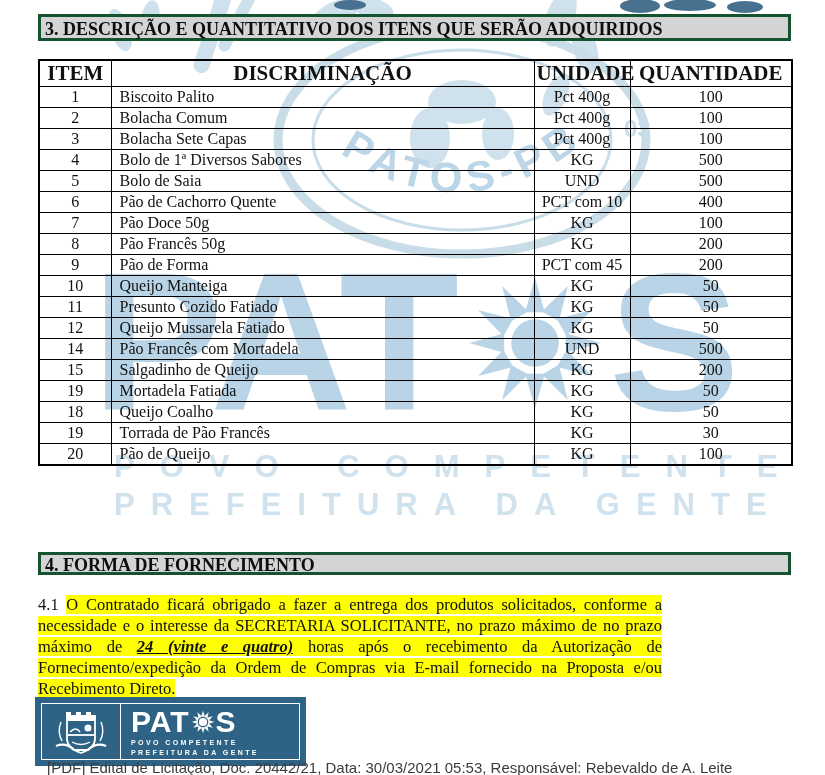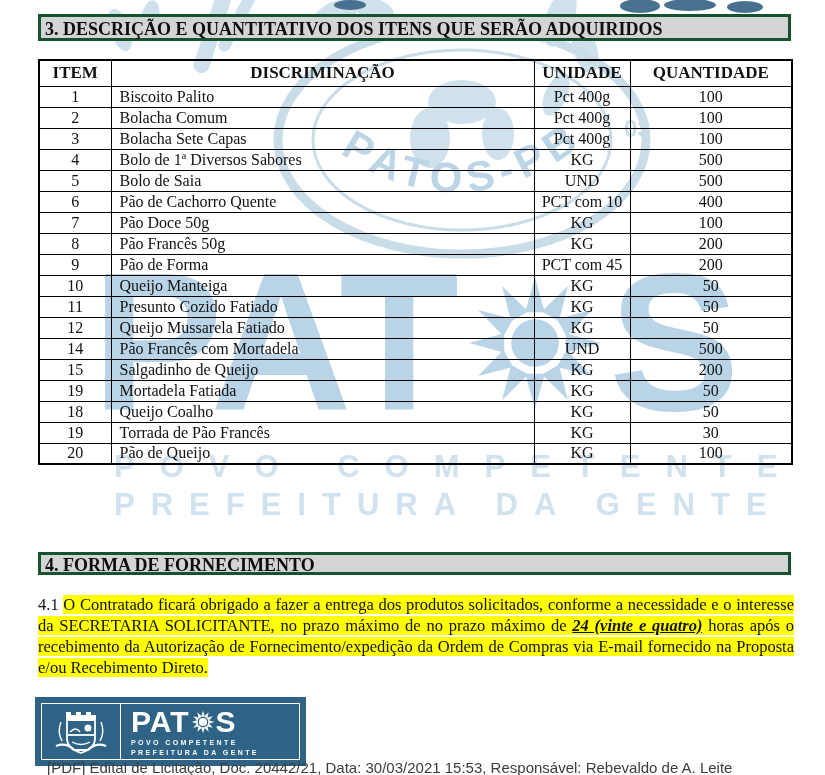--- a/index.html
+++ b/index.html
@@ -32,27 +32,27 @@
   
   #items-table{
     position:absolute;left:38px;top:59px;width:753px;z-index:1;
     border-collapse:collapse;table-layout:fixed;background:transparent;
   }
   #items-table th,#items-table td{
     border:1.5px solid #000;padding:0 2px;box-sizing:border-box;
     font-size:16px;text-align:center;background:transparent;
   }
   #items-table{border:2px solid #000;}
-  #items-table th{font-size:17px;height:26px;font-weight:bold;}
+  #items-table th{font-size:21px;height:26px;font-weight:bold;}
   #items-table td{height:21px;}
   #items-table td.c1{text-align:left;padding-left:8px;}
   .colw0{width:72px;}.colw1{width:423px;}.colw2{width:96px;}.colw3{width:162px;}
   
   #clause{
-    position:absolute;left:38px;top:577px;width:756px;z-index:1;
+    position:absolute;left:38px;top:577px;width:624px;z-index:1;
     font-size:16.5px;line-height:21.2px;text-align:justify;
   }
   .hl{background:#ffff00;}
   .emph{font-weight:bold;font-style:italic;text-decoration:underline;}
   
   #city-logo{
     position:absolute;left:35px;top:697px;width:271px;height:69px;
     background:#2f6386;z-index:2;box-sizing:border-box;padding:6px;
   }
   #logo-frame{
@@ -323,15 +323,15 @@
             </g>
           </svg>
           <span>S</span>
         </div>
         <div class="logo-tag">POVO COMPETENTE</div>
         <div class="logo-tag">PREFEITURA DA GENTE</div>
       </div>
     </div>
   </div>
 
-  <div id="footer-caption">[PDF] Edital de Licitação, Doc. 20442/21, Data: 30/03/2021 15:53, Responsável: Rebevaldo de A. Leite</div>
+  <div id="footer-caption">[PDF] Edital de Licitação, Doc. 20442/21, Data: 30/03/2021 05:53, Responsável: Rebevaldo de A. Leite</div>
 
 </div>
 
 </body></html>

